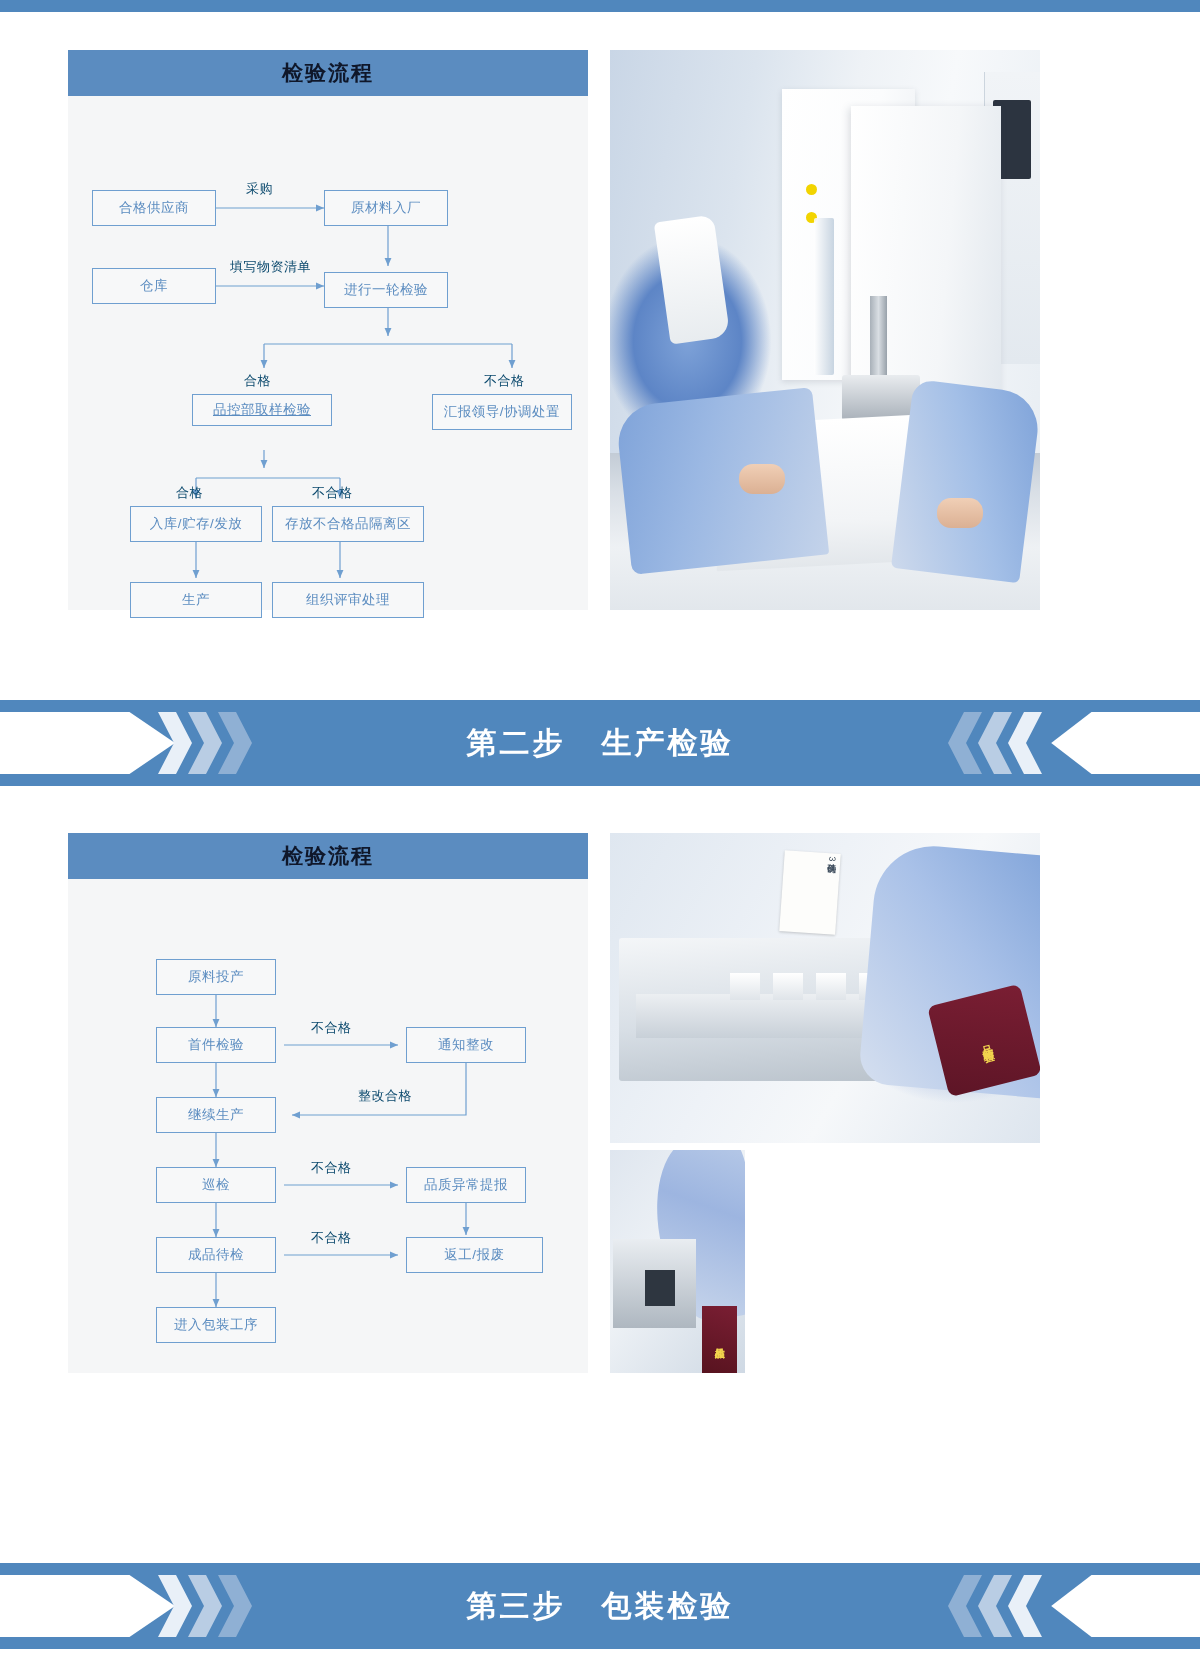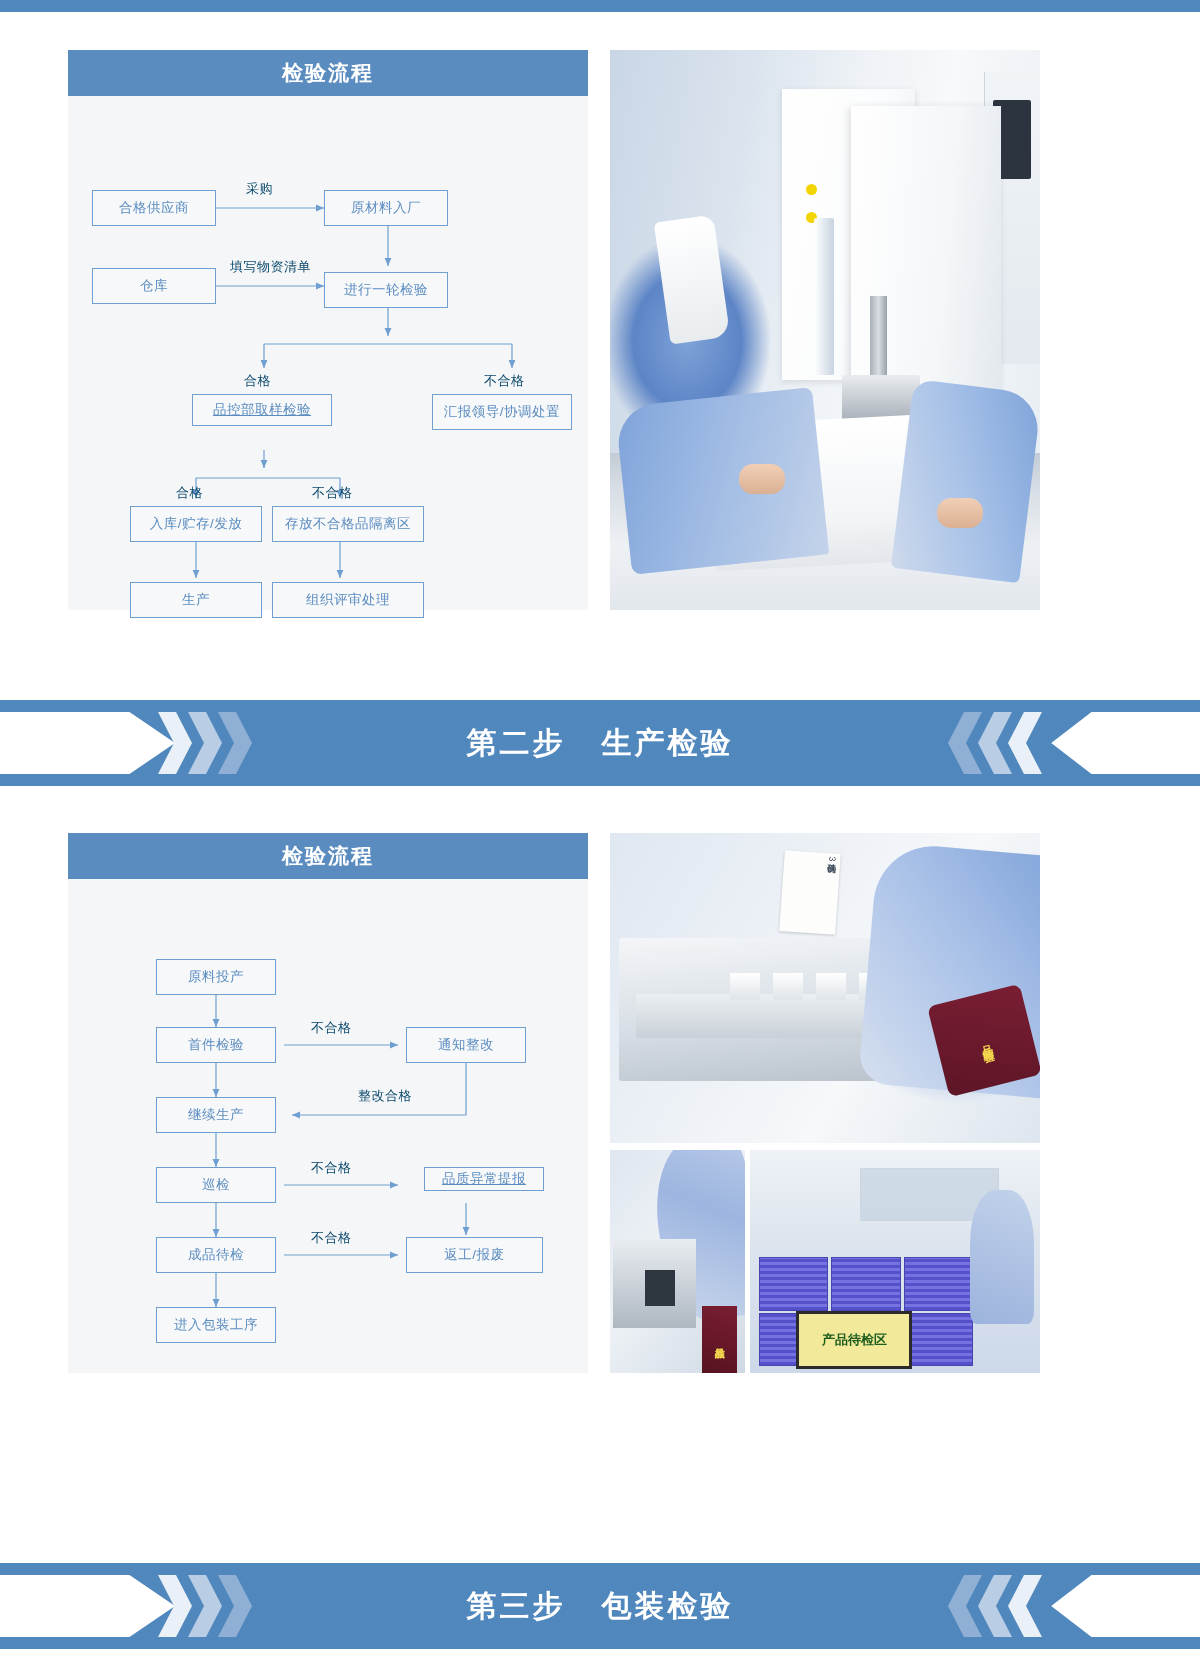--- a/index.html
+++ b/index.html
@@ -14,21 +14,21 @@
 
   
   .top-strip {
     position: absolute; left: 0; top: 0; width: 1200px; height: 12px;
     background: #5087bd;
   }
 
   
   .card-title {
     background: #5b8cc0;
-    color: #ffffff;
+    color: #0f172a;
     font-size: 21px;
     font-weight: bold;
     letter-spacing: 2px;
     text-align: center;
     line-height: 46px;
     height: 46px;
   }
   .card-body {
     background: #f5f6f7;
     position: relative;
@@ -397,21 +397,21 @@
       </div>
       <div class="node" style="left:338px;top:148px;width:120px;height:36px;">
         <span>通知整改</span>
       </div>
       <div class="node" style="left:88px;top:218px;width:120px;height:36px;">
         <span>继续生产</span>
       </div>
       <div class="node" style="left:88px;top:288px;width:120px;height:36px;">
         <span>巡检</span>
       </div>
-      <div class="node" style="left:356px;top:288px;width:120px;height:24px;text-decoration:underline;">
+      <div class="node" style="left:338px;top:288px;width:120px;height:36px;">
         <span>品质异常提报</span>
       </div>
       <div class="node" style="left:88px;top:358px;width:120px;height:36px;">
         <span>成品待检</span>
       </div>
       <div class="node" style="left:338px;top:358px;width:137px;height:36px;">
         <span>返工/报废</span>
       </div>
       <div class="node" style="left:88px;top:428px;width:120px;height:36px;">
         <span>进入包装工序</span>
@@ -436,32 +436,20 @@
     <div class="p2-cuff">品质检验</div>
   </div>
 
   <div class="photo photo3" style="left:610px;top:1150px;width:135px;height:223px;">
     <div class="p3-gown"></div>
     <div class="p3-mach"></div>
     <div class="p3-dark"></div>
     <div class="p3-cuff">品质检</div>
   </div>
 
-  <div class="photo photo4" style="left:750px;top:1150px;width:290px;height:223px;">
-    <div class="p4-wall"></div>
-    <div class="p4-glass"></div>
-    <div class="p4-crate" style="left:3%;top:48%;width:24%;height:24%;"></div>
-    <div class="p4-crate" style="left:28%;top:48%;width:24%;height:24%;"></div>
-    <div class="p4-crate" style="left:53%;top:48%;width:24%;height:24%;"></div>
-    <div class="p4-crate" style="left:3%;top:73%;width:24%;height:24%;"></div>
-    <div class="p4-crate" style="left:28%;top:73%;width:24%;height:24%;"></div>
-    <div class="p4-crate" style="left:53%;top:73%;width:24%;height:24%;"></div>
-    <div class="p4-person"></div>
-    <div class="p4-sign">产品待检区</div>
-  </div>
 
   <div class="banner" style="top:1563px;height:86px;">
     <div class="band"></div>
     <div class="wedge left" style="clip-path: polygon(0 0, 74% 0, 100% 50%, 74% 100%, 0 100%);"></div>
     <div class="chev" style="left:158px;">
       <svg viewBox="0 0 34 62" preserveAspectRatio="none">
           <polygon points="0,0 18,0 34,31 18,62 0,62 16,31" fill="#e9f0f8"></polygon>
         </svg>
     </div>
     <div class="chev" style="left:188px;">

